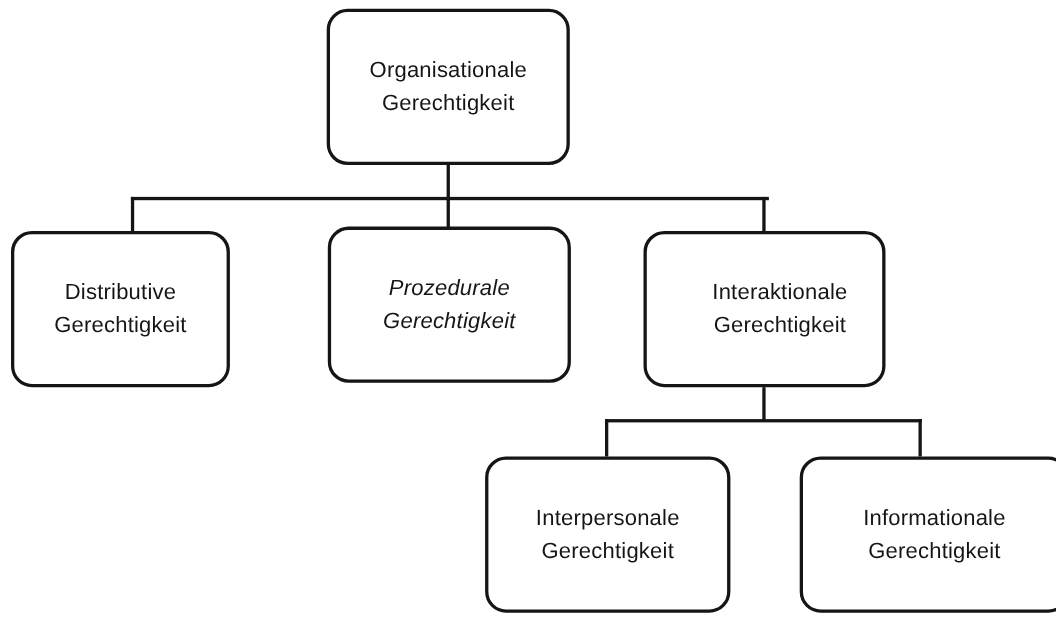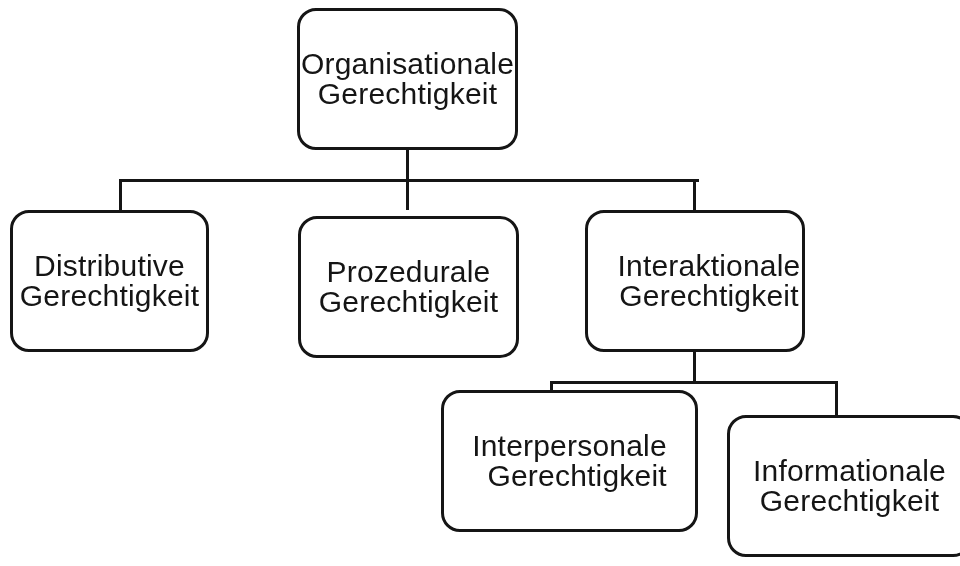--- a/index.html
+++ b/index.html
@@ -23,21 +23,21 @@
     position: absolute;
     background: var(--bg);
     border: 3px solid var(--line);
     border-radius: 19px;
     display: flex;
     align-items: center;
     justify-content: center;
     text-align: center;
   }
   .node-label {
-    font-size: 30px;
+    font-size: 20px;
     line-height: 30px;
     color: var(--text);
     white-space: pre-line;
     letter-spacing: 0.2px;
   }
   .connector {
     position: absolute;
     background: var(--line);
   }
 </style>
@@ -60,31 +60,31 @@
   <div class="node" style="left:297px; top:8px; width:221px; height:142px;">
     <span class="node-label">Organisationale
 Gerechtigkeit</span>
   </div>
 
   <div class="node" style="left:10px; top:210px; width:199px; height:142px;">
     <span class="node-label">Distributive
 Gerechtigkeit</span>
   </div>
 
-  <div class="node" style="left:298px; top:216px; width:221px; height:142px;">
+  <div class="node" style="left:298px; top:206px; width:221px; height:142px;font-style:italic;">
     <span class="node-label">Prozedurale
 Gerechtigkeit</span>
   </div>
 
   <div class="node" style="left:585px; top:210px; width:220px; height:142px;padding-left:28px;">
     <span class="node-label">Interaktionale
 Gerechtigkeit</span>
   </div>
 
-  <div class="node" style="left:441px; top:390px; width:257px; height:142px;text-align:right;">
+  <div class="node" style="left:441px; top:415px; width:223px; height:142px;">
     <span class="node-label">Interpersonale
 Gerechtigkeit</span>
   </div>
 
   <div class="node" style="left:727px; top:415px; width:245px; height:142px;">
     <span class="node-label">Informationale
 Gerechtigkeit</span>
   </div>
 
 </div>

